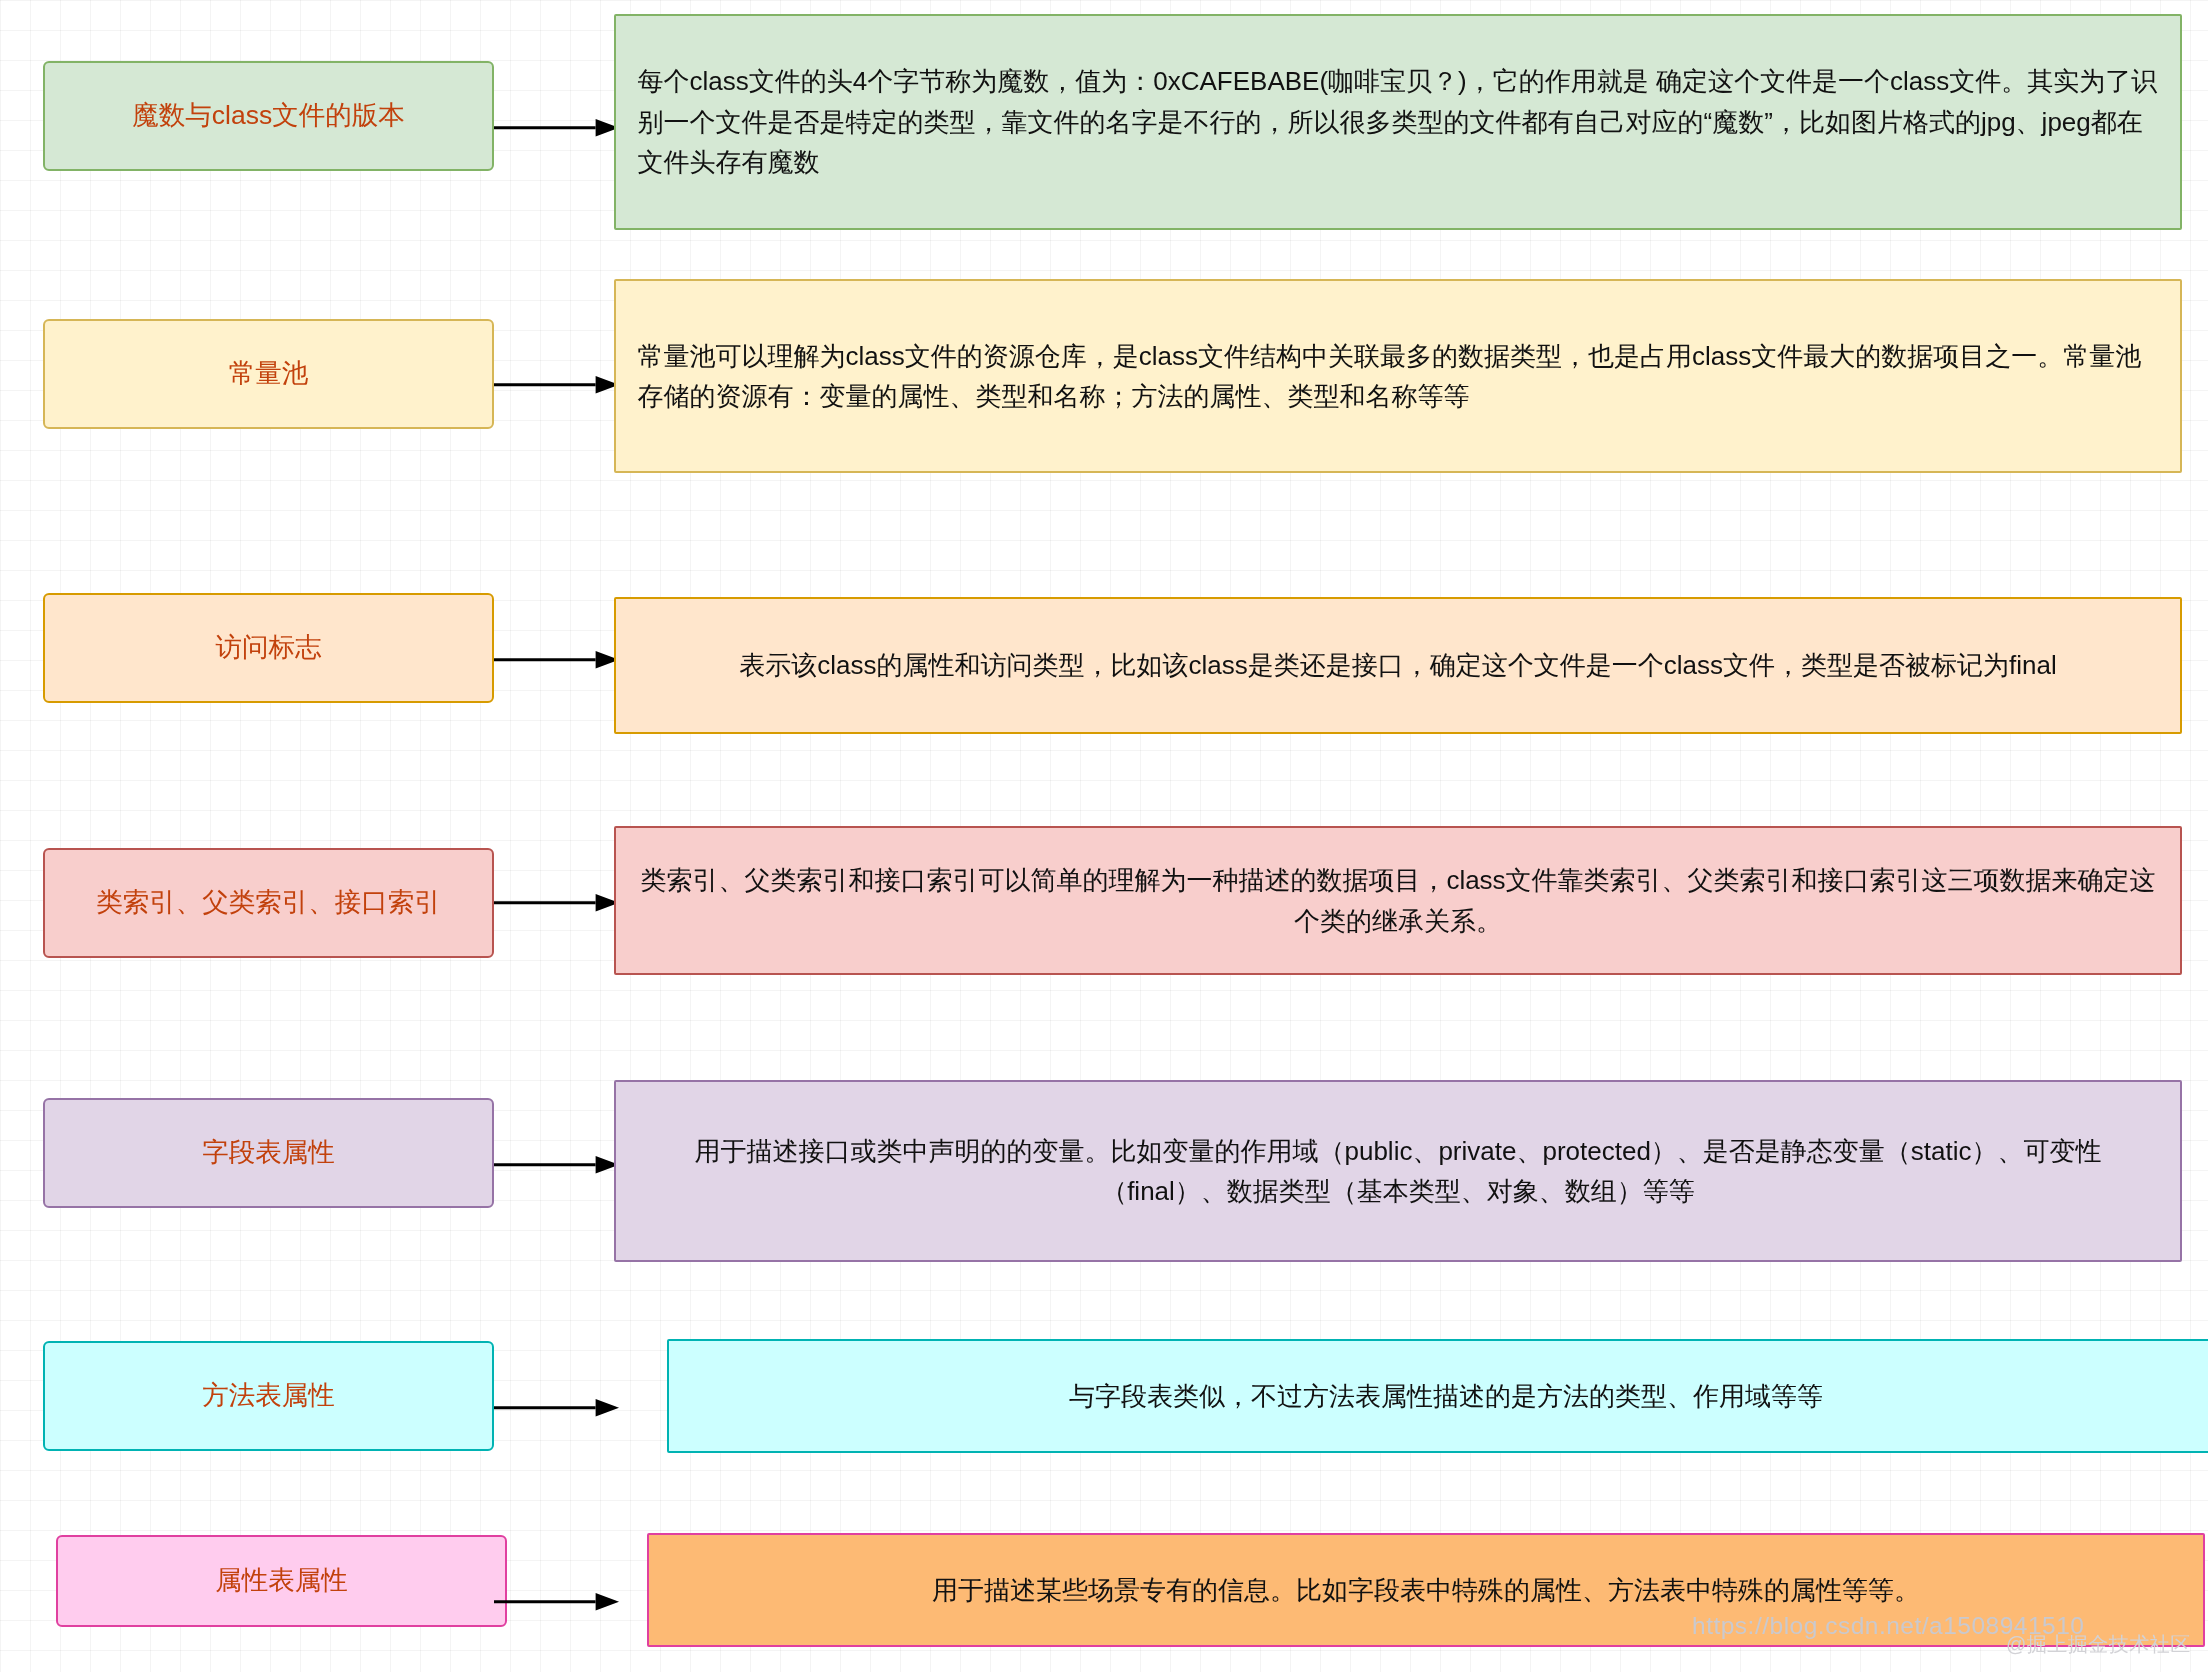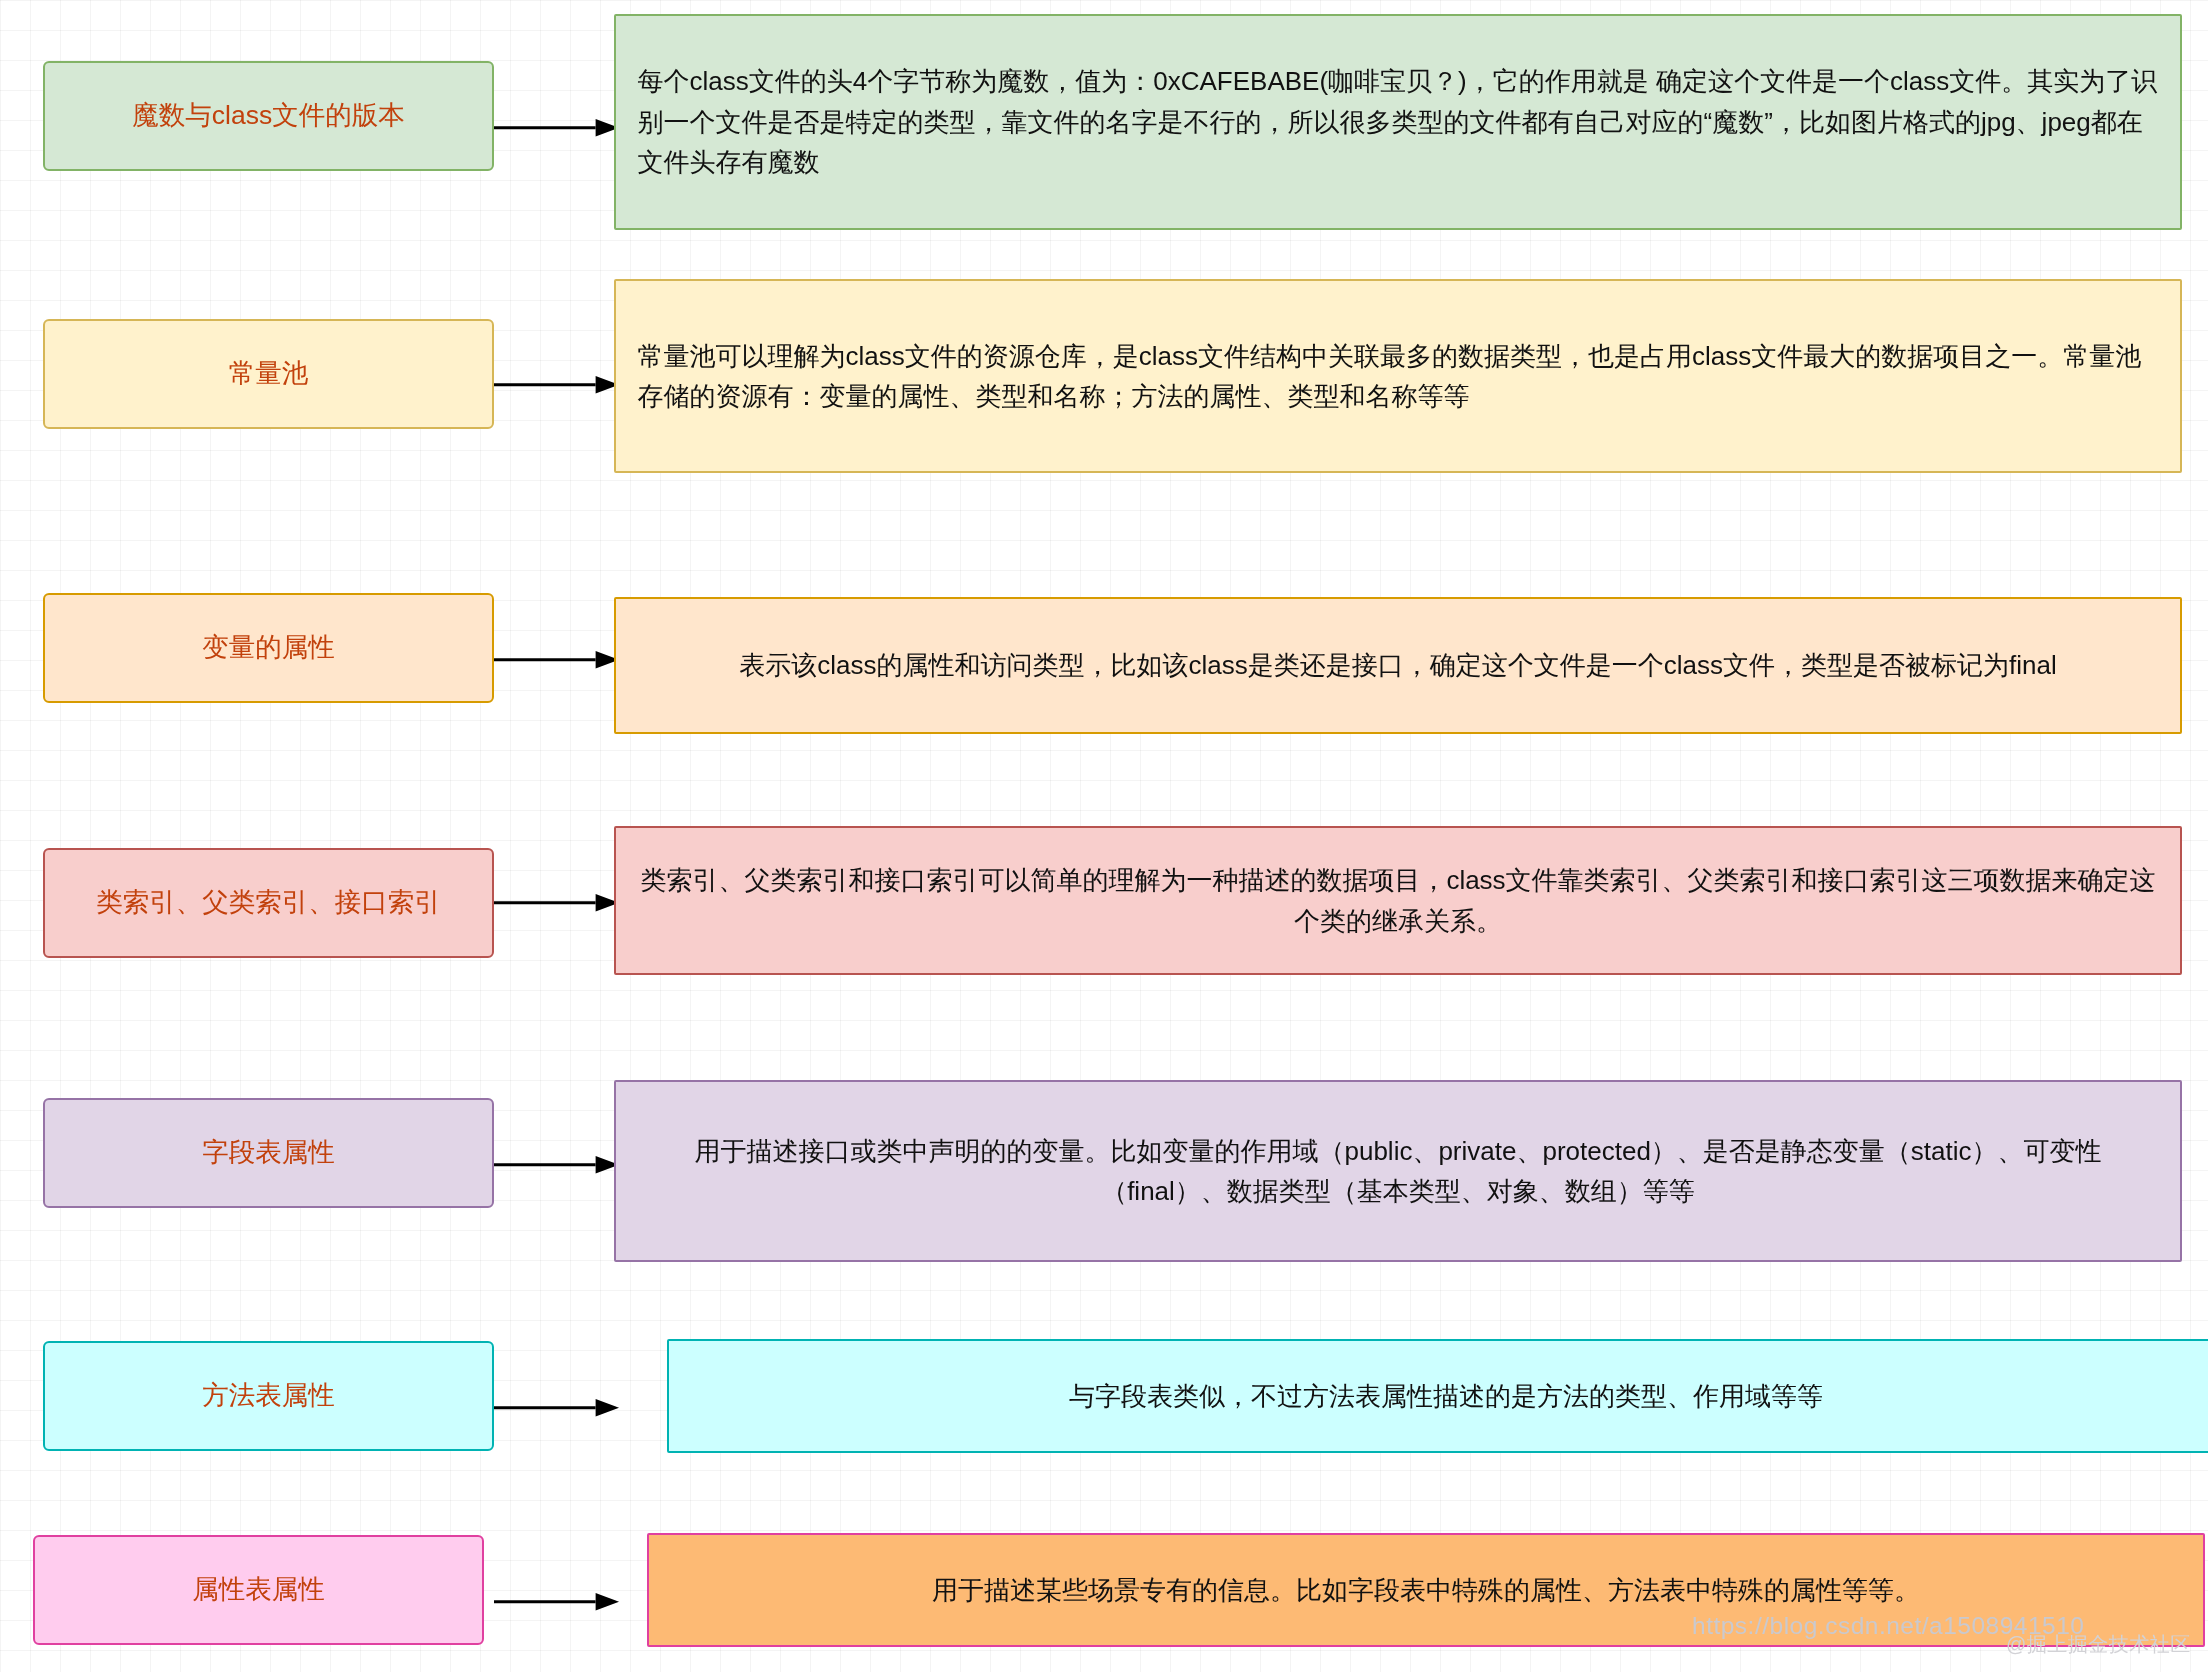--- a/index.html
+++ b/index.html
@@ -110,21 +110,21 @@
     <svg width="127" height="23.5" viewBox="0 0 130 24">
       <line x1="0" y1="12" x2="104" y2="12" stroke="#000000" stroke-width="3"></line>
       <polygon points="104,3 128,12 104,21" fill="#000000"></polygon>
     </svg>
   </div>
   <div class="desc-box left-align" style="left:614px; top:279px; width:1568px; height:194px; background:#fff2cc; border-color:#d6b656;">
     <span>常量池可以理解为class文件的资源仓库，是class文件结构中关联最多的数据类型，也是占用class文件最大的数据项目之一。常量池存储的资源有：变量的属性、类型和名称；方法的属性、类型和名称等等</span>
   </div>
 
   <div class="label-box" style="left:43px; top:593px; width:451px; height:110px; background:#ffe6cc; border-color:#d79b00;">
-    <span>变量的属性</span>
+    <span>访问标志</span>
   </div>
   <div class="arrow" style="left:494px; top:648px; width:127px;">
     <svg width="127" height="23.5" viewBox="0 0 130 24">
       <line x1="0" y1="12" x2="104" y2="12" stroke="#000000" stroke-width="3"></line>
       <polygon points="104,3 128,12 104,21" fill="#000000"></polygon>
     </svg>
   </div>
   <div class="desc-box" style="left:614px; top:597px; width:1568px; height:137px; background:#ffe6cc; border-color:#d79b00;">
     <span>表示该class的属性和访问类型，比如该class是类还是接口，确定这个文件是一个class文件，类型是否被标记为final</span>
   </div>
@@ -161,21 +161,21 @@
   <div class="arrow" style="left:494px; top:1396px; width:127px;">
     <svg width="127" height="23.5" viewBox="0 0 130 24">
       <line x1="0" y1="12" x2="104" y2="12" stroke="#000000" stroke-width="3"></line>
       <polygon points="104,3 128,12 104,21" fill="#000000"></polygon>
     </svg>
   </div>
   <div class="desc-box" style="left:623px; top:1339px; width:1558px; height:114px; background:#ccffff; border-color:#00b3b3;margin-left:44px;">
     <span>与字段表类似，不过方法表属性描述的是方法的类型、作用域等等</span>
   </div>
 
-  <div class="label-box" style="left:33px; top:1535px; width:451px; height:110px; background:#ffccee; border-color:#e040a0;">
+  <div class="label-box" style="left:56px; top:1535px; width:451px; height:92px; background:#ffccee; border-color:#e040a0;">
     <span>属性表属性</span>
   </div>
   <div class="arrow" style="left:494px; top:1590px; width:127px;">
     <svg width="127" height="23.5" viewBox="0 0 130 24">
       <line x1="0" y1="12" x2="104" y2="12" stroke="#000000" stroke-width="3"></line>
       <polygon points="104,3 128,12 104,21" fill="#000000"></polygon>
     </svg>
   </div>
   <div class="desc-box" style="left:623px; top:1533px; width:1558px; height:114px; background:#fdba74; border-color:#e040a0;margin-left:24px;">
     <span>用于描述某些场景专有的信息。比如字段表中特殊的属性、方法表中特殊的属性等等。</span>

